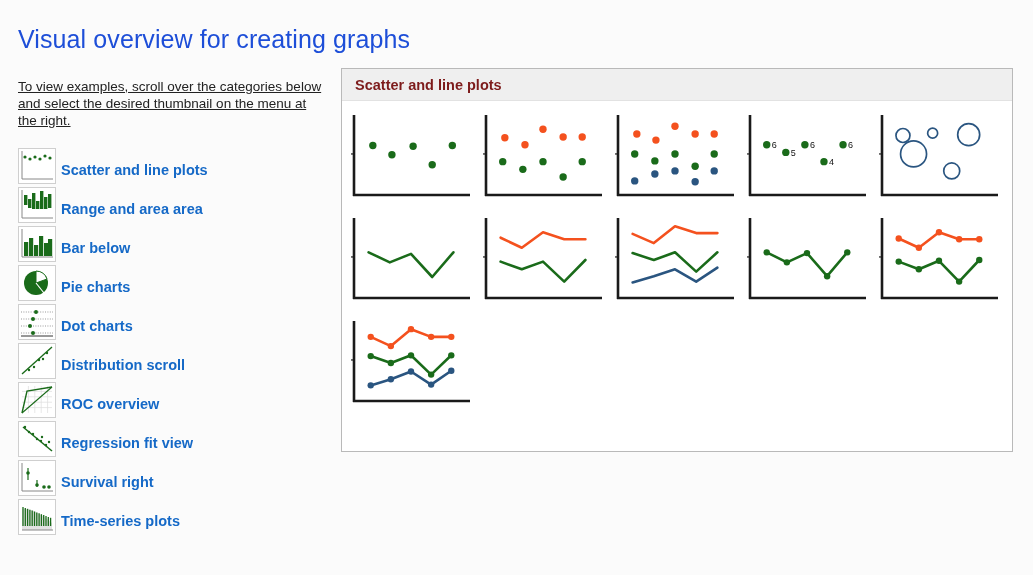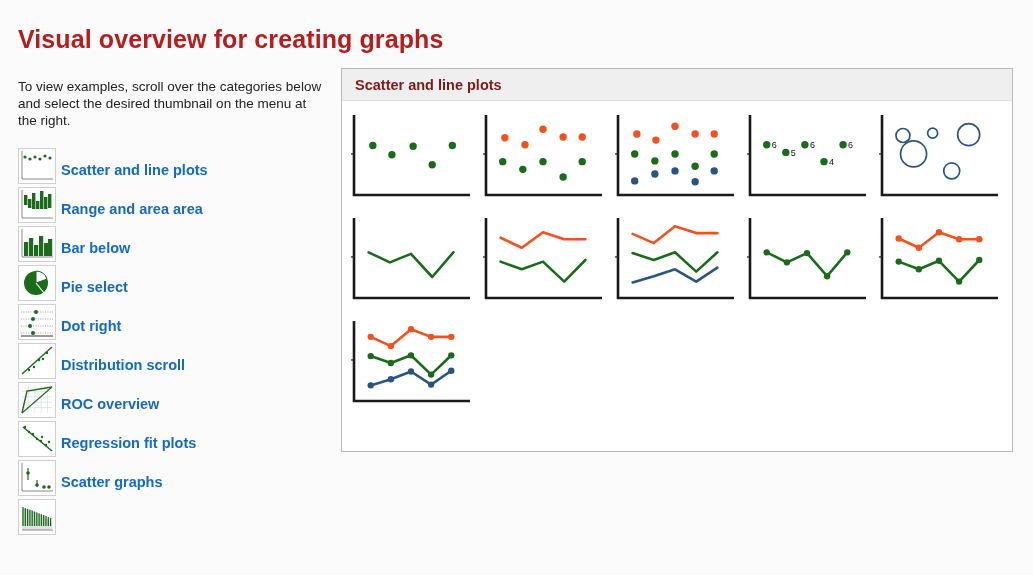--- a/index.html
+++ b/index.html
@@ -16,38 +16,39 @@
     overflow: hidden;
     position: relative;
   }
 
   
   #page-title {
     position: absolute;
     left: 18px;
     top: 8px;
     font-size: 25px;
-    font-weight: 700;
-    color: #b91c1c;
+    font-weight: 400;
+    color: #1d4ed8;
     letter-spacing: 0.1px;
     white-space: nowrap;
   }
 
   
   #left-col {
     position: absolute;
     left: 18px;
     top: 64px;
     width: 305px;
   }
   #intro-text {
     font-size: 13.5px;
     line-height: 17px;
     color: #222;
     margin-bottom: 16px;
+    text-decoration: underline;
   }
 
   #category-menu {
     list-style: none;
     margin: 0;
     padding: 0;
   }
   .cat-item {
     display: flex;
     align-items: flex-end;
@@ -162,36 +163,36 @@
           </svg></span>
         <span class="cat-label">Bar below</span>
       </li>
       <li class="cat-item">
         <span class="cat-icon"><svg width="38" height="36" viewBox="0 0 38 36">
             <rect x="0.5" y="0.5" width="37" height="35" fill="#ffffff" stroke="#cfcfcf" stroke-width="1"></rect>
             <circle cx="18" cy="18" r="12" fill="#1a6b1a"></circle>
             <path d="M18 18 L18 6 A12 12 0 0 1 29 14 Z" fill="#ffffff" stroke="#1a6b1a" stroke-width="1"></path>
             <line x1="18" y1="18" x2="26" y2="28" stroke="#ffffff" stroke-width="1.2"></line>
           </svg></span>
-        <span class="cat-label">Pie select</span>
+        <span class="cat-label">Pie charts</span>
       </li>
       <li class="cat-item">
         <span class="cat-icon"><svg width="38" height="36" viewBox="0 0 38 36">
             <rect x="0.5" y="0.5" width="37" height="35" fill="#ffffff" stroke="#cfcfcf" stroke-width="1"></rect>
             <line x1="3" y1="8" x2="35" y2="8" stroke="#999" stroke-width="1" stroke-dasharray="1 1.4"></line>
             <circle cx="18" cy="8" r="2" fill="#1a6b1a"></circle>
             <line x1="3" y1="15" x2="35" y2="15" stroke="#999" stroke-width="1" stroke-dasharray="1 1.4"></line>
             <circle cx="15" cy="15" r="2" fill="#1a6b1a"></circle>
             <line x1="3" y1="22" x2="35" y2="22" stroke="#999" stroke-width="1" stroke-dasharray="1 1.4"></line>
             <circle cx="12" cy="22" r="2" fill="#1a6b1a"></circle>
             <line x1="3" y1="29" x2="35" y2="29" stroke="#999" stroke-width="1" stroke-dasharray="1 1.4"></line>
             <circle cx="15" cy="29" r="2" fill="#1a6b1a"></circle>
             <line x1="3" y1="32" x2="35" y2="32" stroke="#333" stroke-width="1"></line>
           </svg></span>
-        <span class="cat-label">Dot right</span>
+        <span class="cat-label">Dot charts</span>
       </li>
       <li class="cat-item">
         <span class="cat-icon"><svg width="38" height="36" viewBox="0 0 38 36">
             <rect x="0.5" y="0.5" width="37" height="35" fill="#ffffff" stroke="#cfcfcf" stroke-width="1"></rect>
             <line x1="4" y1="31" x2="34" y2="4" stroke="#1a6b1a" stroke-width="1.4"></line>
             <circle cx="11" cy="27" r="1.2" fill="#1a6b1a"></circle>
             <circle cx="16" cy="24" r="1.2" fill="#1a6b1a"></circle>
             <circle cx="21" cy="17" r="1.2" fill="#1a6b1a"></circle>
             <circle cx="25" cy="16" r="1.2" fill="#1a6b1a"></circle>
             <circle cx="29" cy="10" r="1.2" fill="#1a6b1a"></circle>
@@ -220,55 +221,56 @@
             <line x1="5" y1="6" x2="34" y2="30" stroke="#1a6b1a" stroke-width="1.5"></line>
             <circle cx="7" cy="6" r="1.2" fill="#1a6b1a"></circle>
             <circle cx="11" cy="11" r="1.2" fill="#1a6b1a"></circle>
             <circle cx="15" cy="13" r="1.2" fill="#1a6b1a"></circle>
             <circle cx="19" cy="18" r="1.2" fill="#1a6b1a"></circle>
             <circle cx="23" cy="20" r="1.2" fill="#1a6b1a"></circle>
             <circle cx="28" cy="24" r="1.2" fill="#1a6b1a"></circle>
             <circle cx="31" cy="21" r="1.2" fill="#1a6b1a"></circle>
             <circle cx="24" cy="16" r="1.2" fill="#1a6b1a"></circle>
           </svg></span>
-        <span class="cat-label">Regression fit plots</span>
+        <span class="cat-label">Regression fit view</span>
       </li>
       <li class="cat-item">
         <span class="cat-icon"><svg width="38" height="36" viewBox="0 0 38 36">
             <rect x="0.5" y="0.5" width="37" height="35" fill="#ffffff" stroke="#cfcfcf" stroke-width="1"></rect>
             <line x1="4" y1="3" x2="4" y2="31" stroke="#888" stroke-width="1"></line>
             <line x1="4" y1="31" x2="35" y2="31" stroke="#888" stroke-width="1"></line>
             <line x1="10" y1="8" x2="10" y2="20" stroke="#1a6b1a" stroke-width="1.2"></line>
             <circle cx="10" cy="13" r="1.8" fill="#1a6b1a"></circle>
             <line x1="19" y1="20" x2="19" y2="27" stroke="#1a6b1a" stroke-width="1.2"></line>
             <circle cx="19" cy="25" r="1.8" fill="#1a6b1a"></circle>
             <circle cx="26" cy="27" r="1.8" fill="#1a6b1a"></circle>
             <circle cx="31" cy="27" r="1.8" fill="#1a6b1a"></circle>
           </svg></span>
-        <span class="cat-label">Scatter graphs</span>
+        <span class="cat-label">Survival right</span>
       </li>
       <li class="cat-item">
         <span class="cat-icon"><svg width="38" height="36" viewBox="0 0 38 36">
             <rect x="0.5" y="0.5" width="37" height="35" fill="#ffffff" stroke="#cfcfcf" stroke-width="1"></rect>
             <path d="M4 10 C12 9, 22 14, 34 24 L34 31 L4 31 Z" fill="#e2e2e2"></path>
             <line x1="5" y1="8" x2="5" y2="27" stroke="#1a6b1a" stroke-width="1.3"></line>
             <line x1="7.3" y1="8.9" x2="7.3" y2="27" stroke="#1a6b1a" stroke-width="1.3"></line>
             <line x1="9.6" y1="9.8" x2="9.6" y2="27" stroke="#1a6b1a" stroke-width="1.3"></line>
             <line x1="11.899999999999999" y1="10.7" x2="11.899999999999999" y2="27" stroke="#1a6b1a" stroke-width="1.3"></line>
             <line x1="14.2" y1="11.6" x2="14.2" y2="27" stroke="#1a6b1a" stroke-width="1.3"></line>
             <line x1="16.5" y1="12.5" x2="16.5" y2="27" stroke="#1a6b1a" stroke-width="1.3"></line>
             <line x1="18.799999999999997" y1="13.4" x2="18.799999999999997" y2="27" stroke="#1a6b1a" stroke-width="1.3"></line>
             <line x1="21.099999999999998" y1="14.3" x2="21.099999999999998" y2="27" stroke="#1a6b1a" stroke-width="1.3"></line>
             <line x1="23.4" y1="15.2" x2="23.4" y2="27" stroke="#1a6b1a" stroke-width="1.3"></line>
             <line x1="25.7" y1="16.1" x2="25.7" y2="27" stroke="#1a6b1a" stroke-width="1.3"></line>
             <line x1="28" y1="17" x2="28" y2="27" stroke="#1a6b1a" stroke-width="1.3"></line>
             <line x1="30.299999999999997" y1="17.9" x2="30.299999999999997" y2="27" stroke="#1a6b1a" stroke-width="1.3"></line>
             <line x1="32.599999999999994" y1="18.8" x2="32.599999999999994" y2="27" stroke="#1a6b1a" stroke-width="1.3"></line>
             <line x1="4" y1="31" x2="35" y2="31" stroke="#888" stroke-width="1"></line>
           </svg></span>
+        <span class="cat-label">Time-series plots</span>
       </li>
     </ul>
 </div>
 
 <div id="thumb-panel">
   <div id="panel-header">
     <span id="panel-title">Scatter and line plots</span>
   </div>
   <div id="thumb-grid">
       <div class="thumb-cell">

